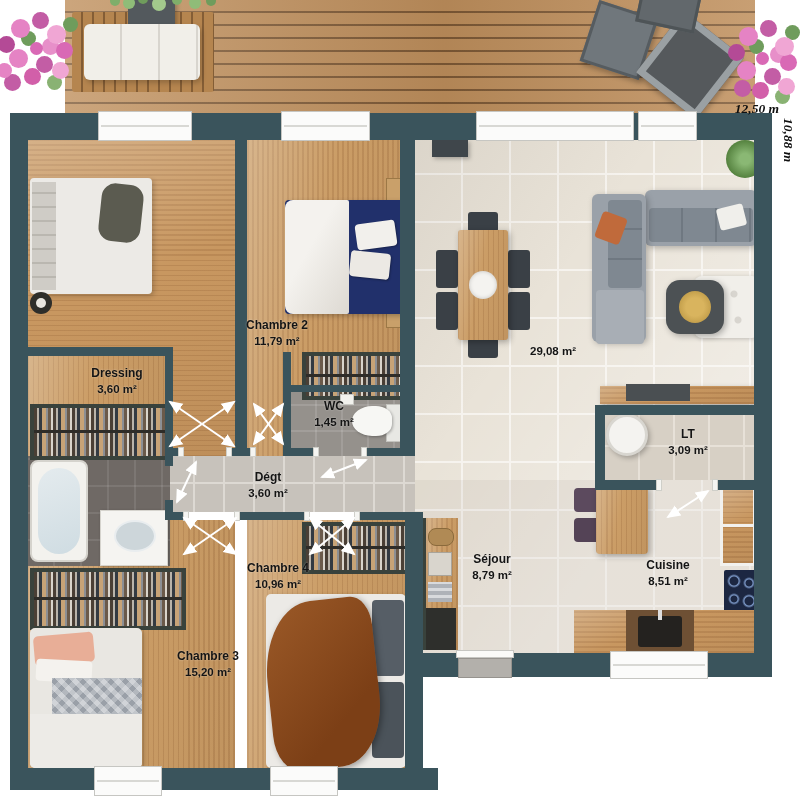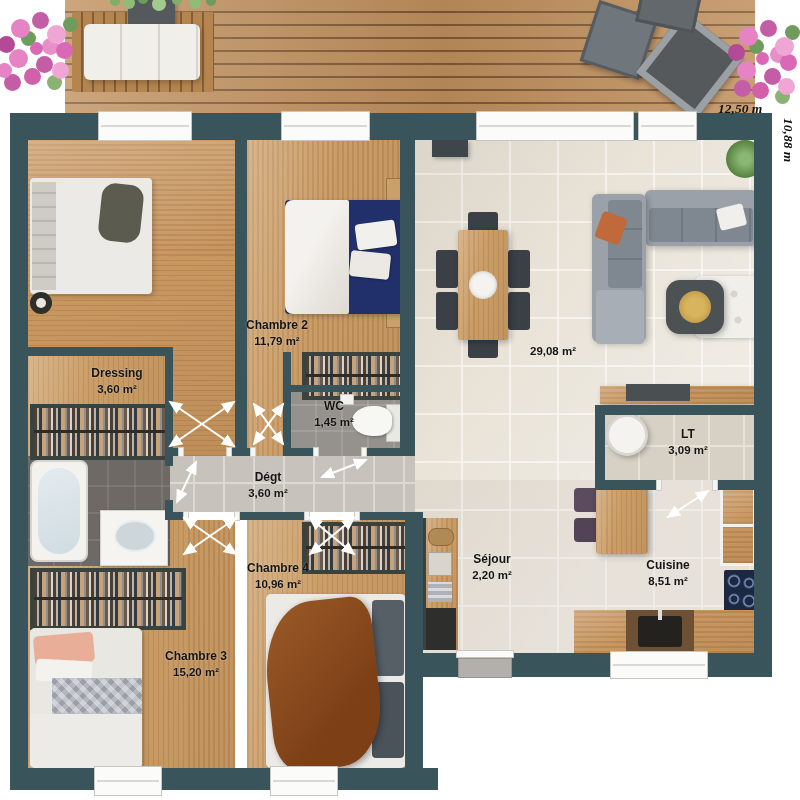--- a/index.html
+++ b/index.html
@@ -268,36 +268,36 @@
     <div class="ra">1,45 m²</div>
   </div>
   <div class="room-label" style="left:198px;top:470px;width:140px;">
     <div class="rn">Dégt</div>
     <div class="ra">3,60 m²</div>
   </div>
   <div class="room-label" style="left:208px;top:561px;width:140px;">
     <div class="rn">Chambre 4</div>
     <div class="ra">10,96 m²</div>
   </div>
-  <div class="room-label" style="left:126px;top:649px;width:140px;">
+  <div class="room-label" style="left:138px;top:649px;width:140px;">
     <div class="rn">Chambre 3</div>
     <div class="ra">15,20 m²</div>
   </div>
   <div class="room-label" style="left:468px;top:344px;width:170px;">
     <div class="ra">29,08 m²</div>
   </div>
   <div class="room-label" style="left:628px;top:427px;width:120px;">
     <div class="rn">LT</div>
     <div class="ra">3,09 m²</div>
   </div>
   <div class="room-label" style="left:422px;top:552px;width:140px;">
     <div class="rn">Séjour</div>
-    <div class="ra">2,20 m²</div>
+    <div class="ra">8,79 m²</div>
   </div>
   <div class="room-label" style="left:598px;top:558px;width:140px;">
     <div class="rn">Cuisine</div>
     <div class="ra">8,51 m²</div>
   </div>
 
-  <div class="dim" style="left:718px;top:101px;width:78px;text-align:left;">12,50 m</div>
+  <div class="dim" style="left:718px;top:101px;width:78px;text-align:center;">12,50 m</div>
   <div class="dim" style="left:780px;top:118px;writing-mode:vertical-rl;">10,88 m</div>
 
 </div>
 
 </body></html>

